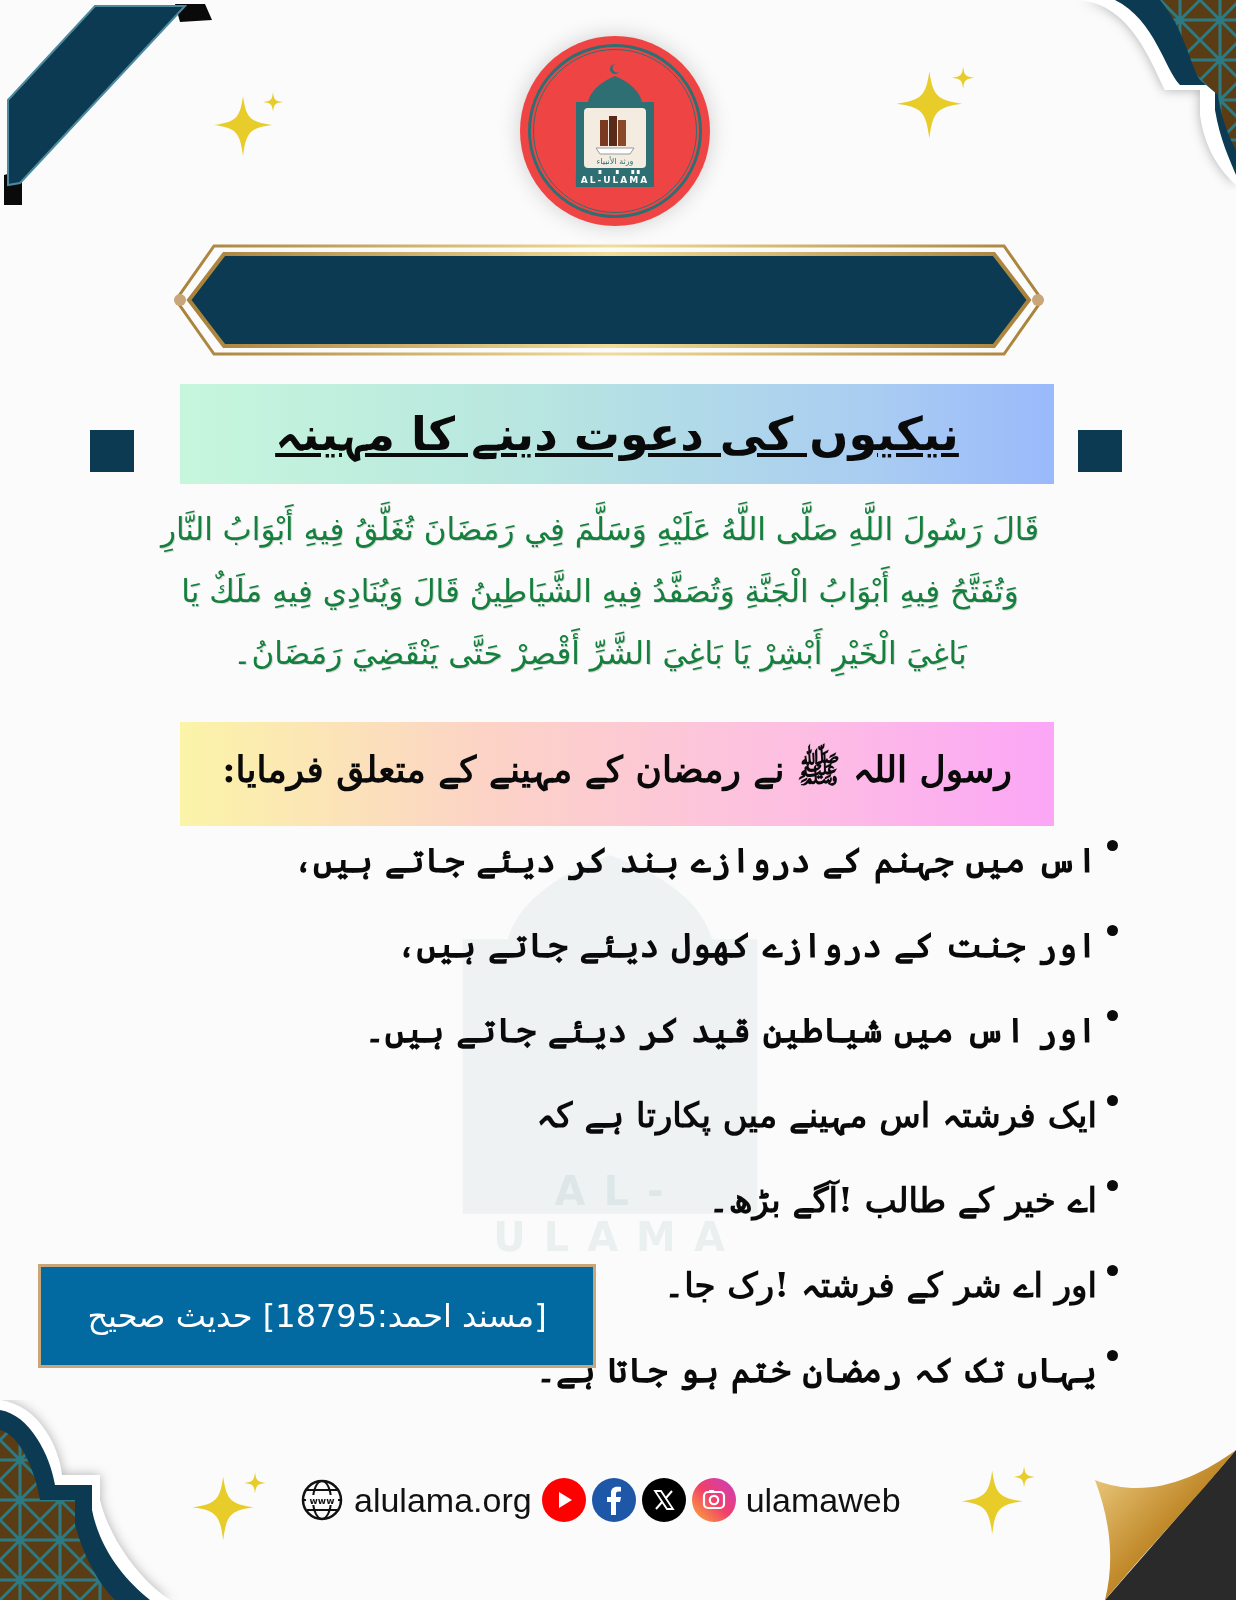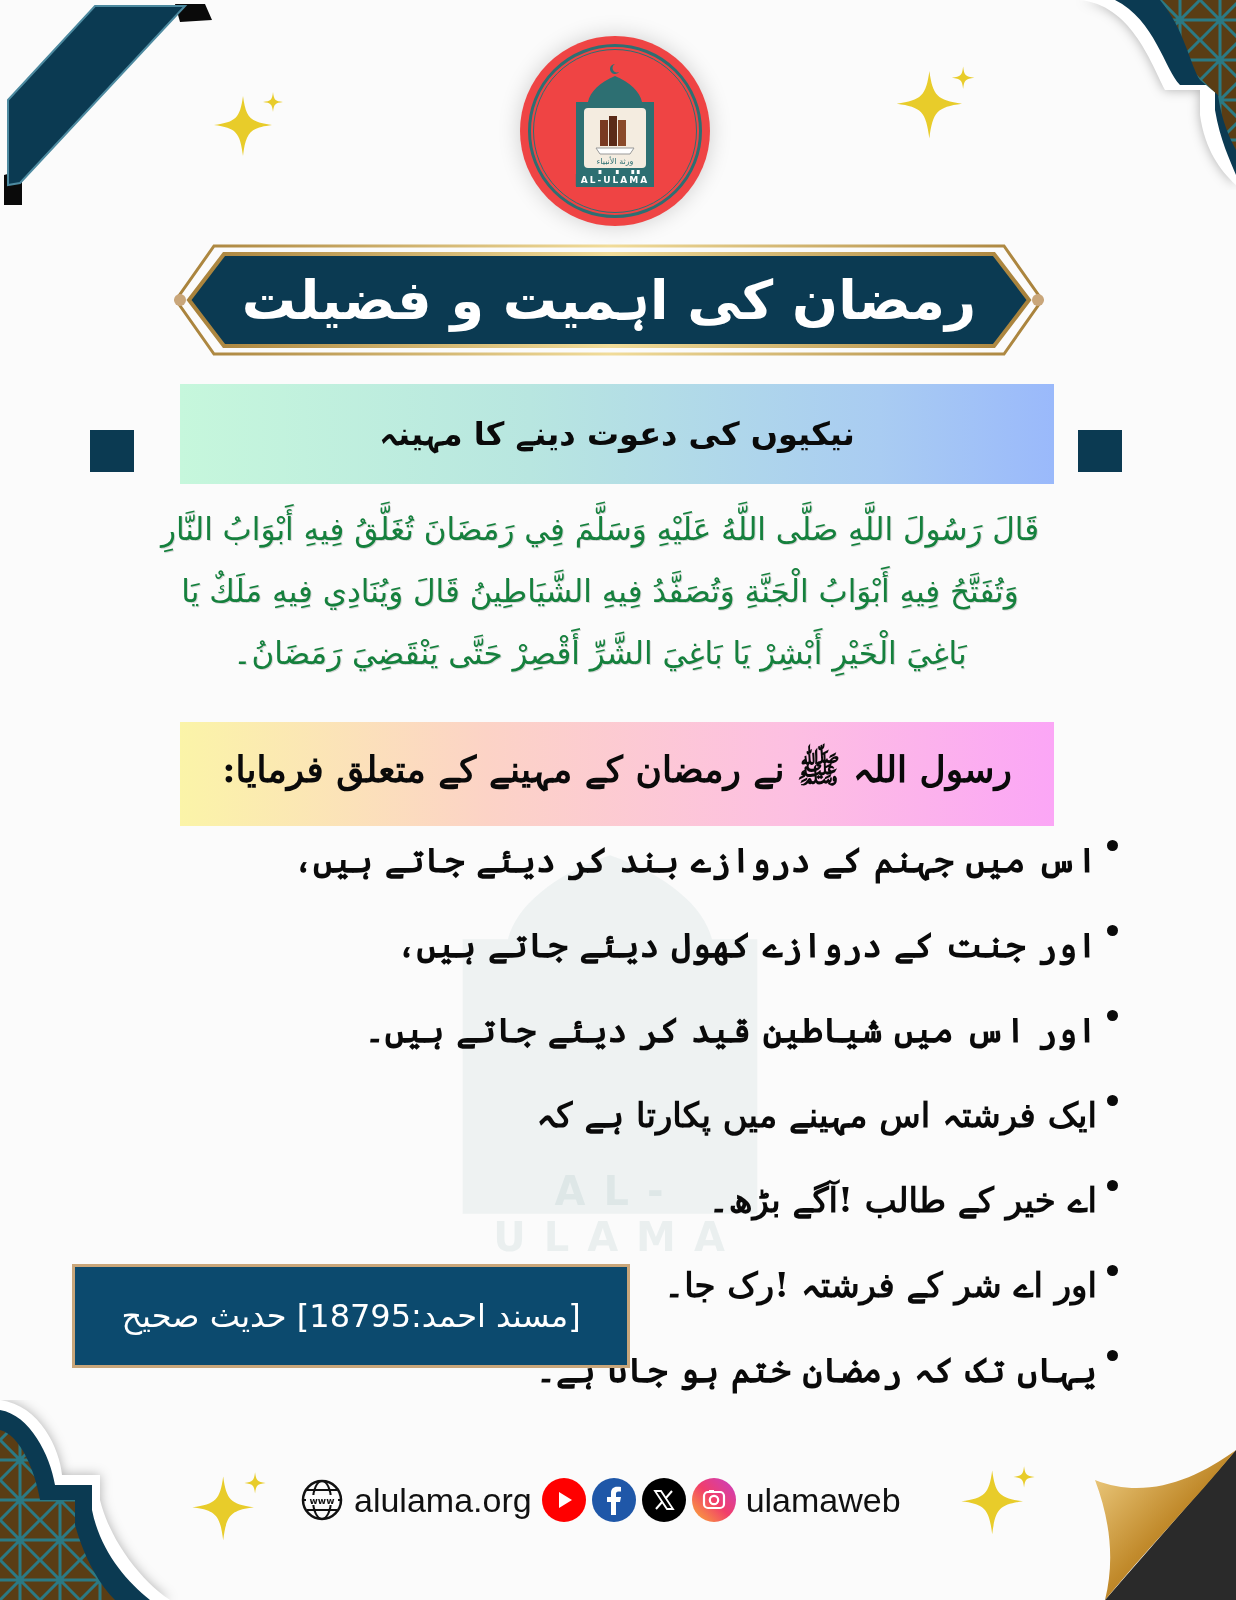--- a/index.html
+++ b/index.html
@@ -50,22 +50,23 @@
       font-family: "DejaVu Sans", sans-serif;
     }
 
     
     .sub-box {
       position: absolute; left: 180px; top: 384px; width: 874px; height: 100px;
       background: linear-gradient(90deg, #c6f7dc 0%, #b8e6e0 40%, #a9ccf2 80%, #9ab9fb 100%);
       display: flex; align-items: center; justify-content: center;
     }
     .sub-text {
-      font-size: 32px; font-weight: bold; color: #0a0a0a; direction: rtl;
-      font-family: "DejaVu Sans", sans-serif;
+      font-size: 46px; font-weight: bold; color: #0a0a0a; direction: rtl;
+      font-family: "DejaVu Sans", sans-serif;
+      text-decoration: underline;
     }
     .side-square {
       position: absolute; width: 44px; height: 42px; background: #0b3a52;
     }
 
     
     .arabic {
       position: absolute; left: 100px; top: 498px; width: 1000px;
       direction: rtl; text-align: center;
       color: #15803d; font-size: 31px; line-height: 62px;
@@ -107,22 +108,22 @@
       font-family: "DejaVu Serif", serif; white-space: nowrap;
     }
     .bullet-dot {
       width: 11px; height: 11px; border-radius: 50%; background: #0a0a0a;
       margin-left: 10px; flex: 0 0 auto;
     }
 
     
     .ref-box {
       position: absolute; left: 38px; top: 1264px; width: 558px; height: 104px;
-      background: #0c4a6e; border: 3px solid #c9a67a;
-      display: flex; align-items: center; justify-content: center; margin-left: 34px;
+      background: #0369a1; border: 3px solid #c9a67a;
+      display: flex; align-items: center; justify-content: center;
     }
     .ref-text {
       color: #fff; font-size: 32px; direction: rtl;
       font-family: "DejaVu Sans", sans-serif;
     }
 
     
     .footer {
       position: absolute; left: 300px; top: 1474px; height: 52px;
       display: flex; align-items: center; gap: 6px;
@@ -223,21 +224,20 @@
         <stop offset="0" stop-color="#a8813a"></stop>
         <stop offset="0.5" stop-color="#f1dc9a"></stop>
         <stop offset="1" stop-color="#a8813a"></stop>
       </linearGradient>
     </defs>
     <polygon points="40,2 830,2 868,56 830,110 40,110 2,56" fill="none" stroke="url(#goldline)" stroke-width="3"></polygon>
     <polygon points="50,10 820,10 855,56 820,102 50,102 15,56" fill="#0b3a52" stroke="url(#goldline)" stroke-width="4"></polygon>
     <circle cx="6" cy="56" r="6" fill="#c9a67a"></circle>
     <circle cx="864" cy="56" r="6" fill="#c9a67a"></circle>
   </svg>
-  <div class="title-text">رمضان کی اہمیت و فضیلت</div>
 </div>
 
 <div class="side-square" style="left:90px;top:430px"></div>
 <div class="side-square" style="left:1078px;top:430px"></div>
 <div class="sub-box">
   <div class="sub-text">نیکیوں کی دعوت دینے کا مہینہ</div>
 </div>
 
 <div class="arabic">
   <span class="arabic-line">قَالَ رَسُولَ اللَّهِ صَلَّى اللَّهُ عَلَيْهِ وَسَلَّمَ فِي رَمَضَانَ تُغَلَّقُ فِيهِ أَبْوَابُ النَّارِ</span>

